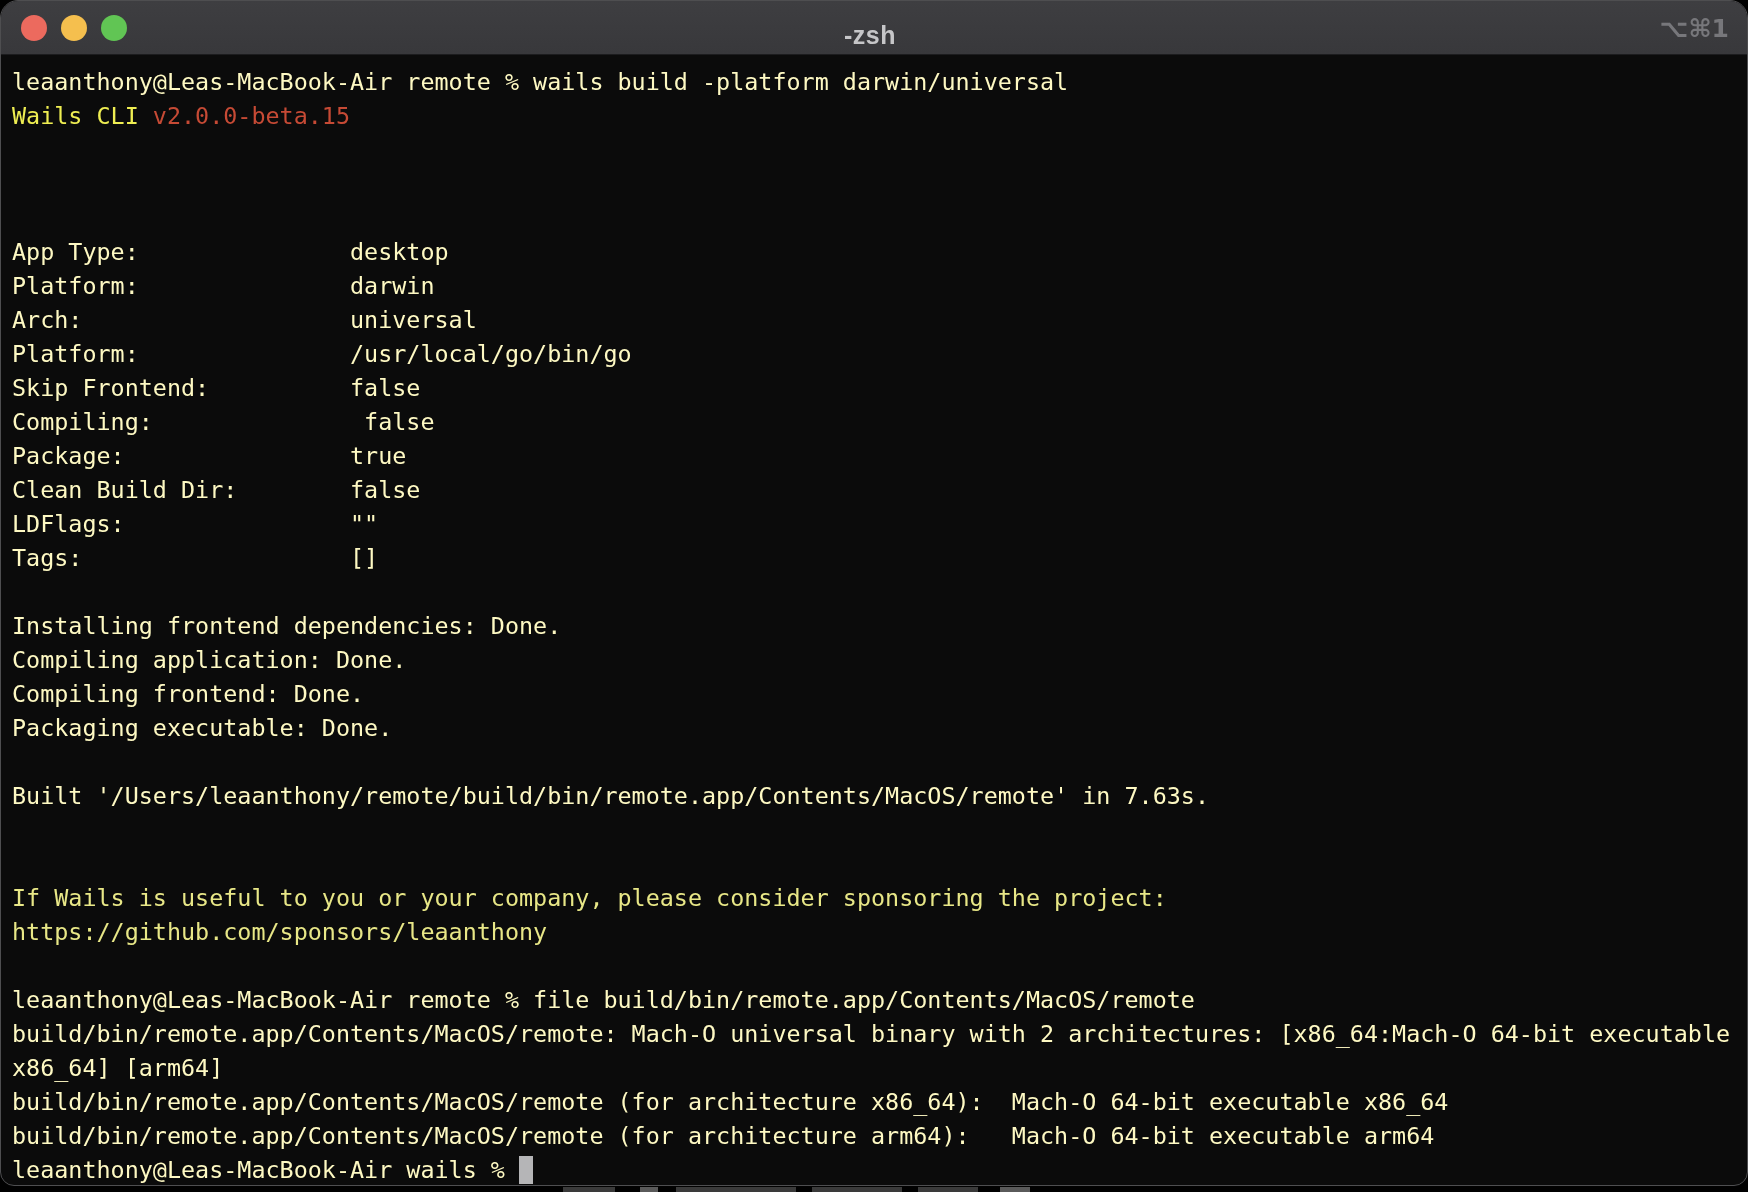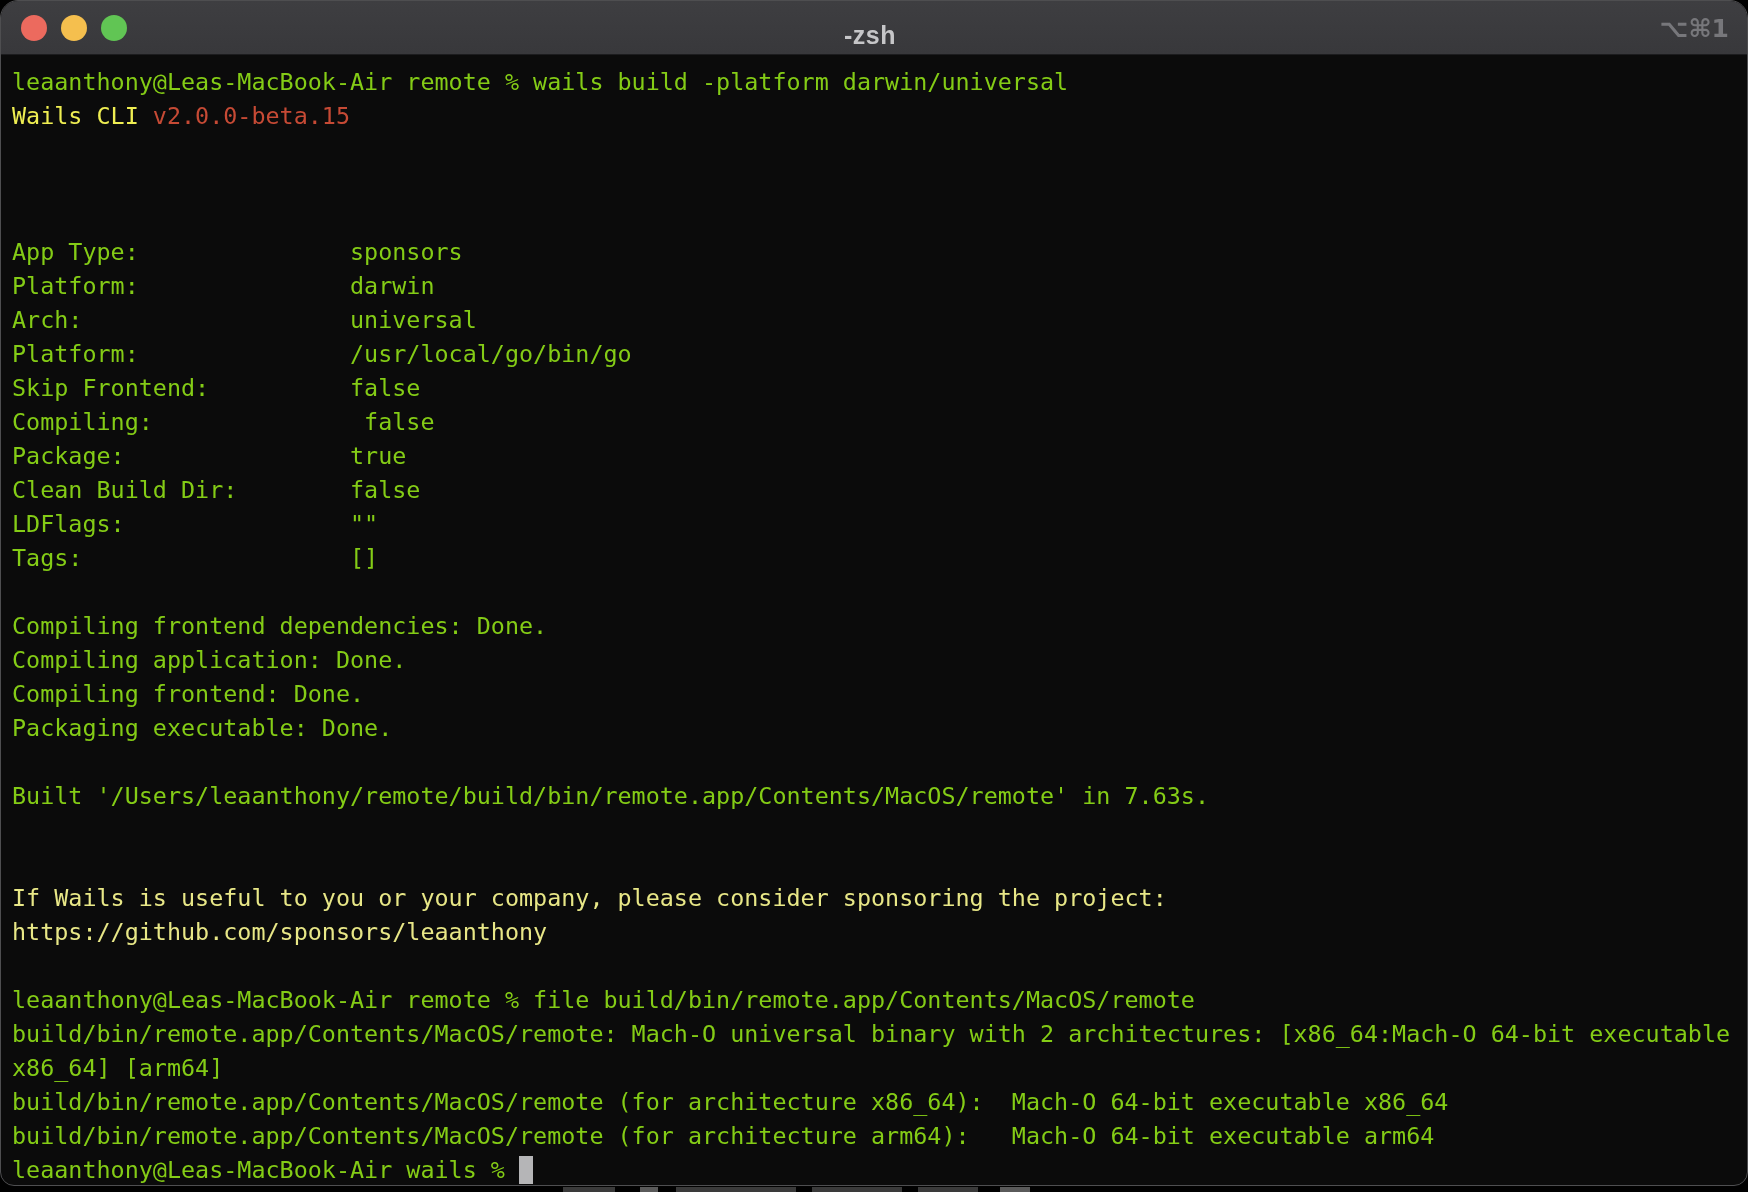--- a/index.html
+++ b/index.html
@@ -71,21 +71,21 @@
     font-family: "DejaVu Sans Mono", monospace;
     font-size: 23.4px;
     line-height: 34px;
     color: #d9d9d9;
     overflow: hidden;
   }
   .term-line {
     height: 34px;
     white-space: pre;
   }
-  .c-default { color: #84cc16; margin-top: 8px; }
+  .c-default { color: #fef9c3; margin-top: 8px; }
   .c-yellow  { color: #efee52; }
   .c-red     { color: #c64a35; text-align: center; }
   .c-pale_yellow { color: #e8e787; }
   .cursor-block {
     display: inline-block;
     width: 14px;
     height: 28px;
     background: #b5b5b7;
     vertical-align: middle;
     margin-top: -4px;
@@ -118,32 +118,32 @@
     <div class="window-title">-zsh</div>
     <div class="titlebar-shortcut">⌥⌘1</div>
   </div>
 
   <div class="term" id="term">
       <div class="term-line"><span class="c-default">leaanthony@Leas-MacBook-Air remote % wails build -platform darwin/universal</span></div>
       <div class="term-line"><span class="c-yellow">Wails CLI </span><span class="c-red">v2.0.0-beta.15</span></div>
       <div class="term-line"></div>
       <div class="term-line"></div>
       <div class="term-line"></div>
-      <div class="term-line"><span class="c-default">App Type:               </span><span class="c-default">sponsors</span></div>
+      <div class="term-line"><span class="c-default">App Type:               </span><span class="c-default">desktop</span></div>
       <div class="term-line"><span class="c-default">Platform:               </span><span class="c-default">darwin</span></div>
       <div class="term-line"><span class="c-default">Arch:                   </span><span class="c-default">universal</span></div>
       <div class="term-line"><span class="c-default">Platform:               </span><span class="c-default">/usr/local/go/bin/go</span></div>
       <div class="term-line"><span class="c-default">Skip Frontend:          </span><span class="c-default">false</span></div>
       <div class="term-line"><span class="c-default">Compiling:               </span><span class="c-default">false</span></div>
       <div class="term-line"><span class="c-default">Package:                </span><span class="c-default">true</span></div>
       <div class="term-line"><span class="c-default">Clean Build Dir:        </span><span class="c-default">false</span></div>
       <div class="term-line"><span class="c-default">LDFlags:                </span><span class="c-default">""</span></div>
       <div class="term-line"><span class="c-default">Tags:                   </span><span class="c-default">[]</span></div>
       <div class="term-line"></div>
-      <div class="term-line"><span class="c-default">Compiling frontend dependencies: Done.</span></div>
+      <div class="term-line"><span class="c-default">Installing frontend dependencies: Done.</span></div>
       <div class="term-line"><span class="c-default">Compiling application: Done.</span></div>
       <div class="term-line"><span class="c-default">Compiling frontend: Done.</span></div>
       <div class="term-line"><span class="c-default">Packaging executable: Done.</span></div>
       <div class="term-line"></div>
       <div class="term-line"><span class="c-default">Built '/Users/leaanthony/remote/build/bin/remote.app/Contents/MacOS/remote' in 7.63s.</span></div>
       <div class="term-line"></div>
       <div class="term-line"></div>
       <div class="term-line"><span class="c-pale_yellow">If Wails is useful to you or your company, please consider sponsoring the project:</span></div>
       <div class="term-line"><span class="c-pale_yellow">https://github.com/sponsors/leaanthony</span></div>
       <div class="term-line"></div>

